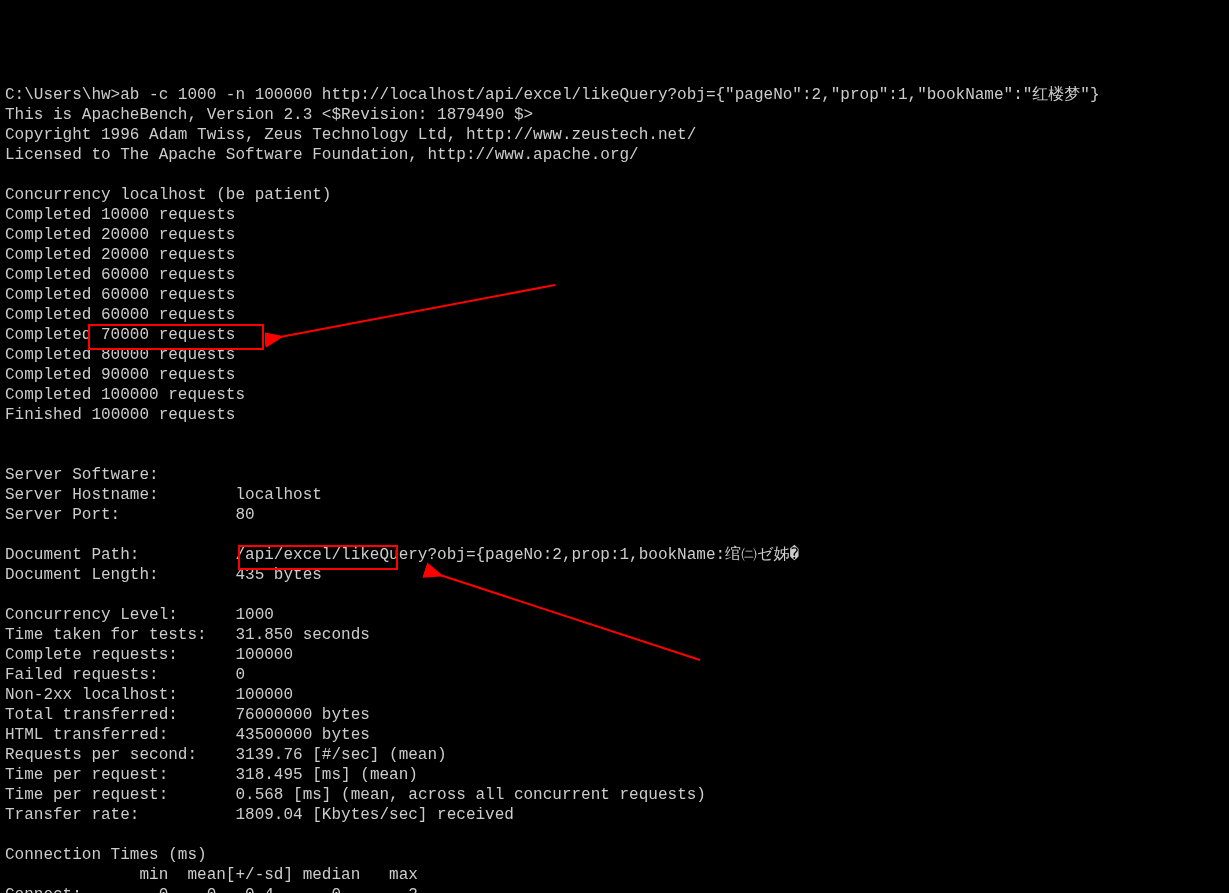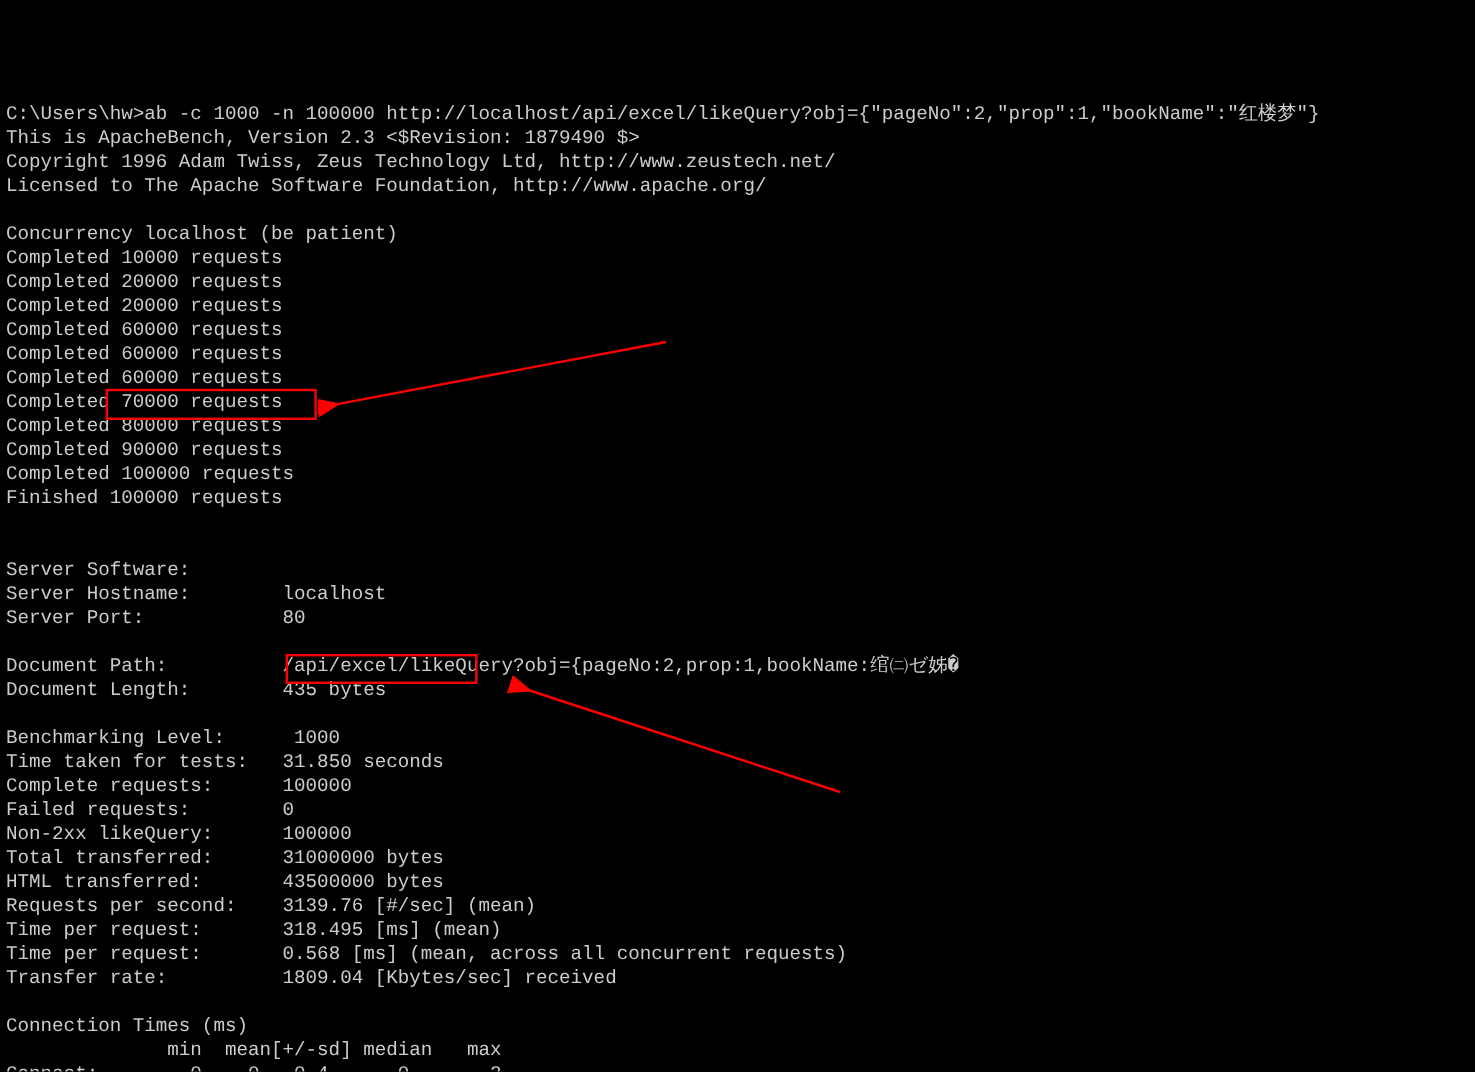--- a/index.html
+++ b/index.html
@@ -72,26 +72,26 @@
 <span>Finished </span><span>100000 requests</span>
 
 
 <span>Server Software:</span>        <span></span>
 <span>Server Hostname:</span>        <span>localhost</span>
 <span>Server Port:</span>            <span>80</span>
 
 <span>Document Path:</span>          <span>/api/excel/likeQuery?obj={pageNo:2,prop:1,bookName:绾㈡ゼ姊�</span>
 <span>Document Length:</span>        <span>435 bytes</span>
 
-<span>Benchmarking Level:</span>      <span>1000</span>
+<span>Concurrency Level:</span>      <span>1000</span>
 <span>Time taken for tests:</span>   <span>31.850 seconds</span>
 <span>Complete requests:</span>      <span>100000</span>
 <span>Failed requests:</span>        <span>0</span>
-<span>Non-2xx likeQuery:</span>      <span>100000</span>
-<span>Total transferred:</span>      <span>31000000 bytes</span>
+<span>Non-2xx localhost:</span>      <span>100000</span>
+<span>Total transferred:</span>      <span>76000000 bytes</span>
 <span>HTML transferred:</span>       <span>43500000 bytes</span>
 <span>Requests per second:</span>    <span>3139.76 [#/sec] (mean)</span>
 <span>Time per request:</span>       <span>318.495 [ms] (mean)</span>
 <span>Time per request:</span>       <span>0.568 [ms] (mean, across all concurrent requests)</span>
 <span>Transfer rate:</span>          <span>1809.04 [Kbytes/sec] received</span>
 
 <span>Connection Times (ms)</span>
 <span>              min  mean[+/-sd] median   max</span>
 <span>Connect:        0    0   0.4      0       2</span>
 

